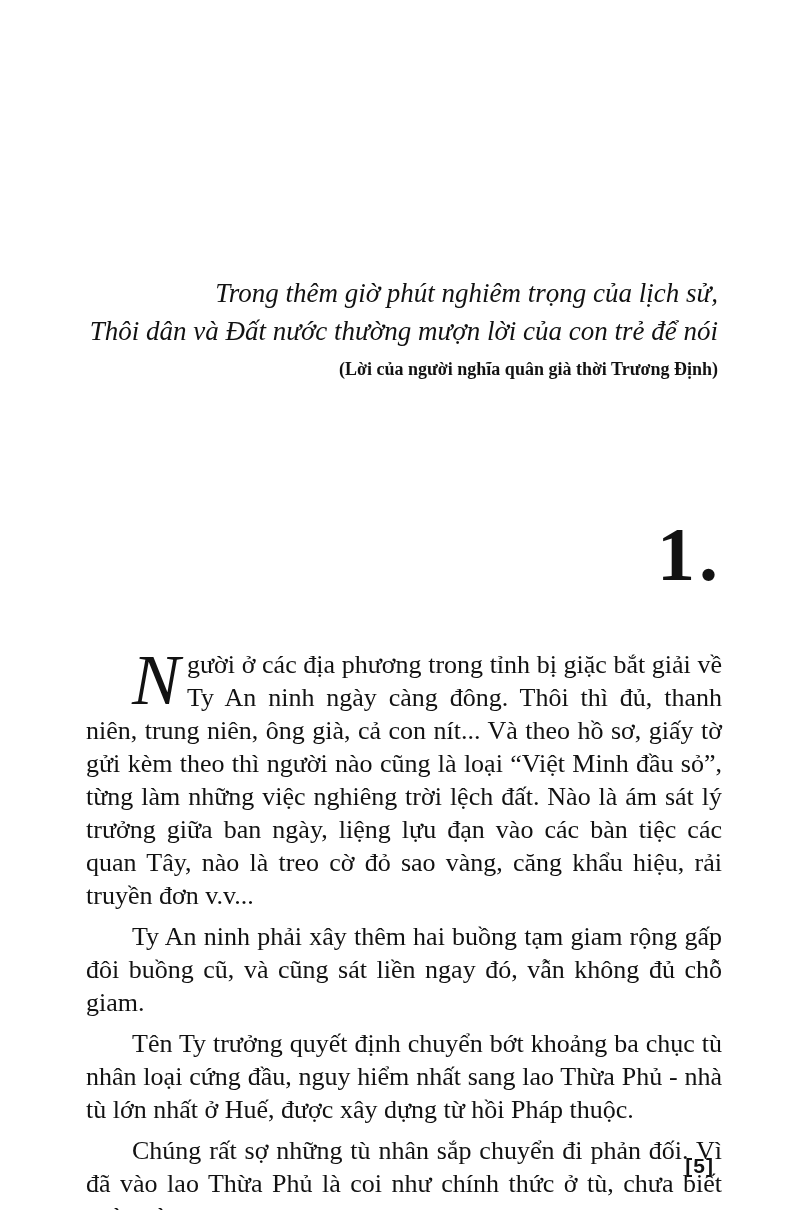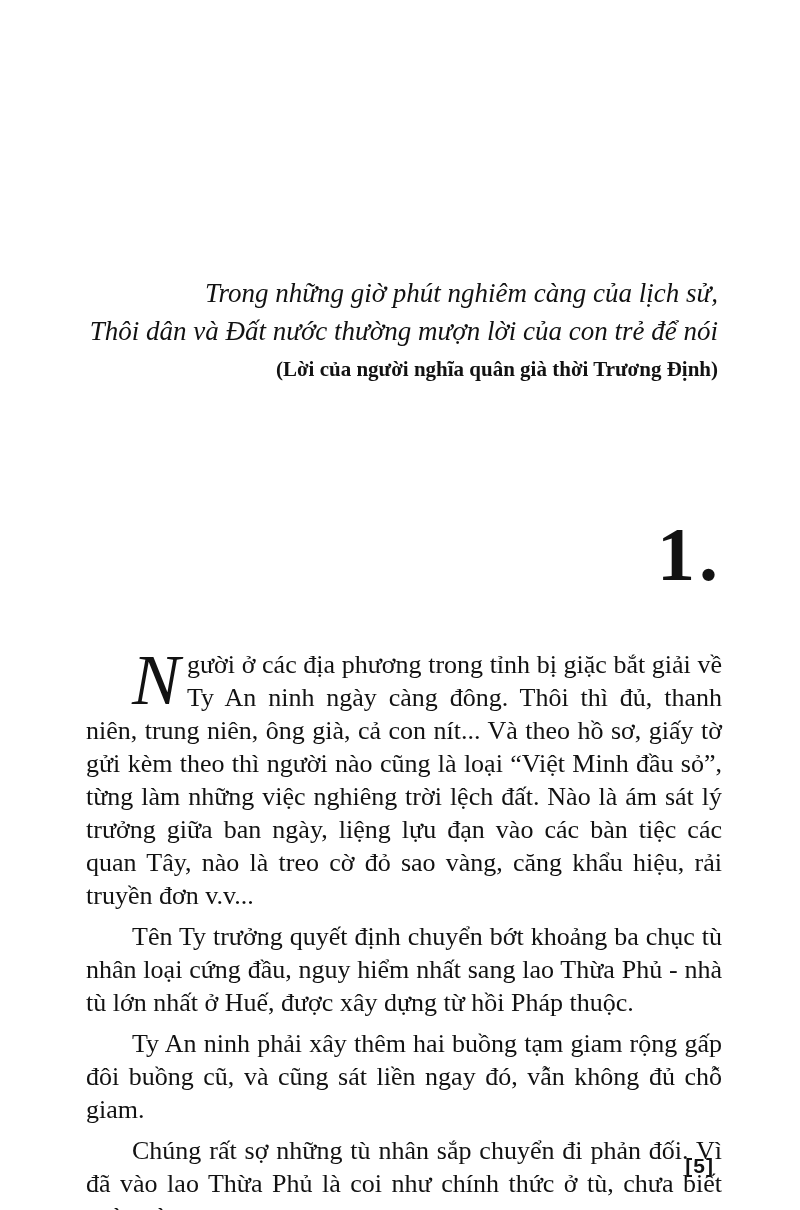--- a/index.html
+++ b/index.html
@@ -24,21 +24,21 @@
     top: 274px;
     text-align: right;
     font-style: italic;
     font-size: 27px;
     line-height: 38px;
   }
   .epigraph-line { white-space: nowrap; }
   .epigraph-attribution {
     font-style: normal;
     font-weight: 700;
-    font-size: 21px;
+    font-size: 18px;
     white-space: nowrap;
   }
   .chapter-number {
     position: absolute;
     right: 82px;
     top: 516px;
     font-size: 76px;
     font-weight: 700;
     line-height: 1;
     letter-spacing: 4px;
@@ -75,32 +75,32 @@
     font-weight: 600;
     letter-spacing: 1px;
   }
 </style>
 </head>
 <body>
 
 <div class="page">
 
   <div class="epigraph">
-    <div class="epigraph-line">Trong những giờ phút nghiêm càng của lịch sử,</div>
+    <div class="epigraph-line">Trong thêm giờ phút nghiêm trọng của lịch sử,</div>
     <div class="epigraph-line">Thôi dân và Đất nước thường mượn lời của con trẻ để nói</div>
     <div class="epigraph-attribution">(Lời của người nghĩa quân già thời Trương Định)</div>
   </div>
 
   <div class="chapter-number">1.</div>
 
   <div class="body-text">
     <p class="para">
       <span class="dropcap">N</span>
       <span>gười ở các địa phương trong tỉnh bị giặc bắt giải về Ty An ninh ngày càng đông. Thôi thì đủ, thanh niên, trung niên, ông già, cả con nít... Và theo hồ sơ, giấy tờ gửi kèm theo thì người nào cũng là loại “Việt Minh đầu sỏ”, từng làm những việc nghiêng trời lệch đất. Nào là ám sát lý trưởng giữa ban ngày, liệng lựu đạn vào các bàn tiệc các quan Tây, nào là treo cờ đỏ sao vàng, căng khẩu hiệu, rải truyền đơn v.v...</span>
     </p>
+    <p class="para indent">Ty An ninh phải xây thêm hai buồng tạm giam rộng gấp đôi buồng cũ, và cũng sát liền ngay đó, vẫn không đủ chỗ giam.</p>
     <p class="para indent">Tên Ty trưởng quyết định chuyển bớt khoảng ba chục tù nhân loại cứng đầu, nguy hiểm nhất sang lao Thừa Phủ - nhà tù lớn nhất ở Huế, được xây dựng từ hồi Pháp thuộc.</p>
-    <p class="para indent">Ty An ninh phải xây thêm hai buồng tạm giam rộng gấp đôi buồng cũ, và cũng sát liền ngay đó, vẫn không đủ chỗ giam.</p>
     <p class="para indent">Chúng rất sợ những tù nhân sắp chuyển đi phản đối. Vì đã vào lao Thừa Phủ là coi như chính thức ở tù, chưa biết ngày nào</p>
   </div>
 
   <div class="page-number">[5]</div>
 
 </div>
 
 </body></html>

